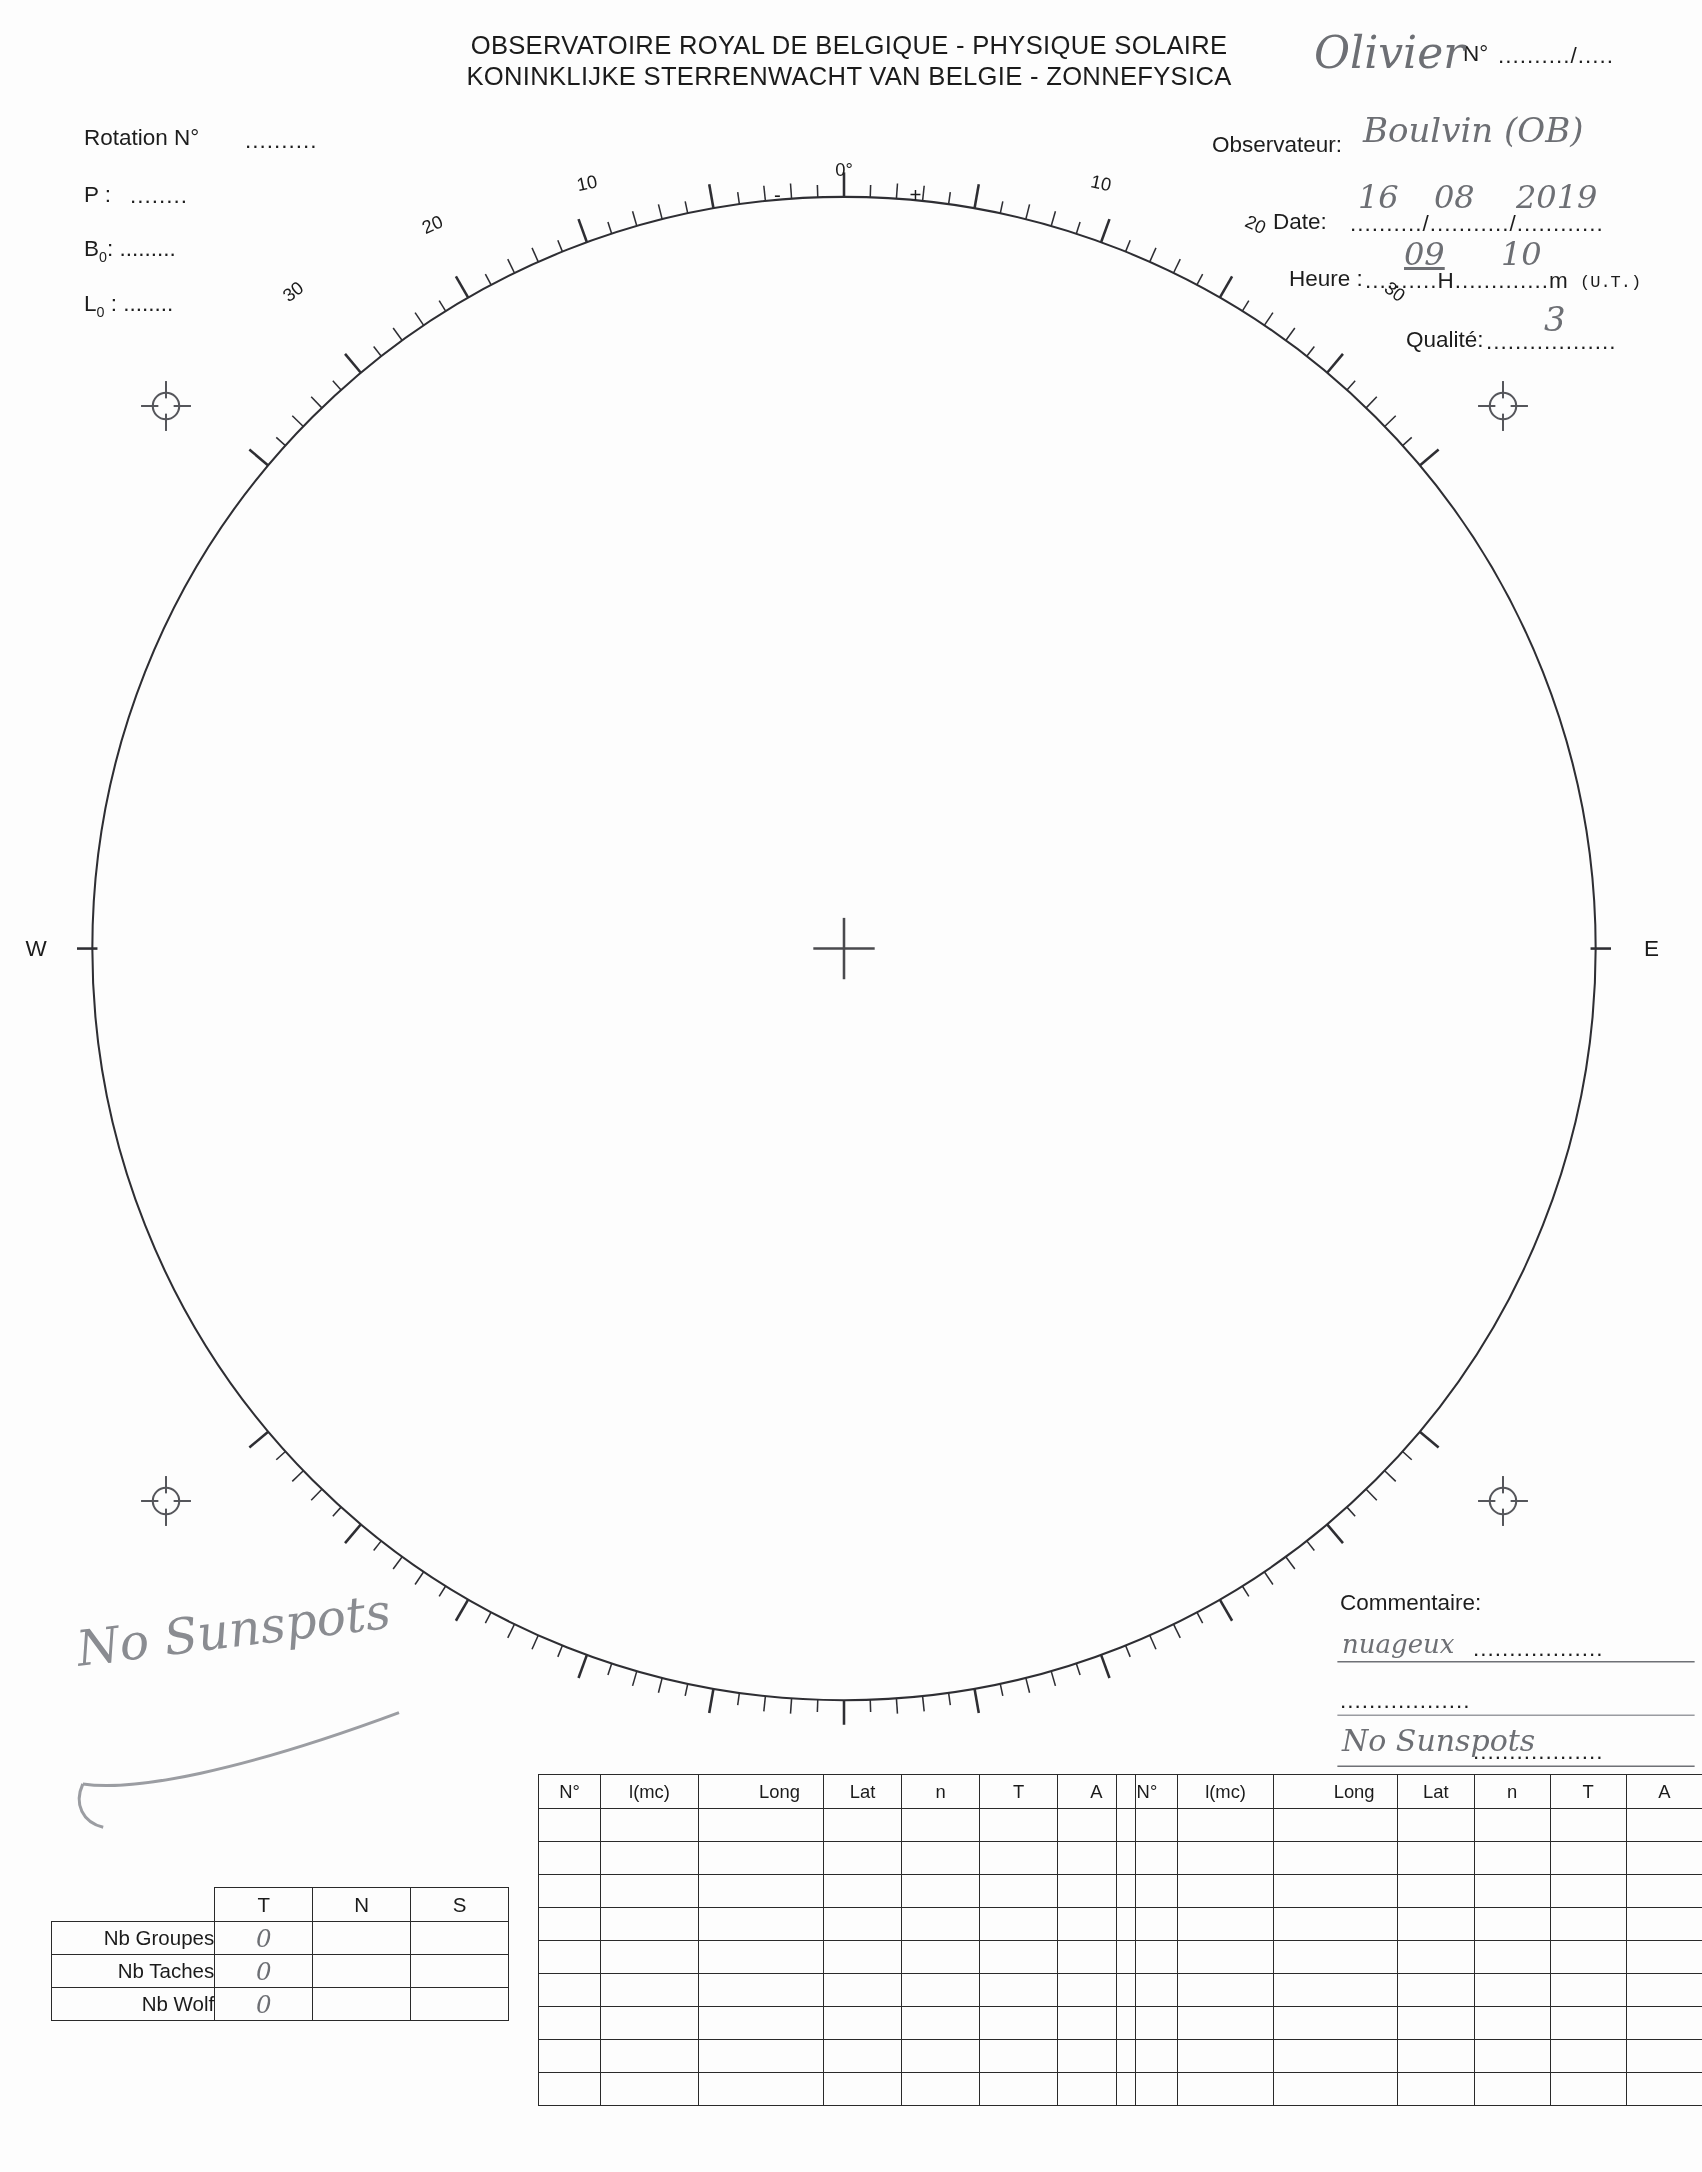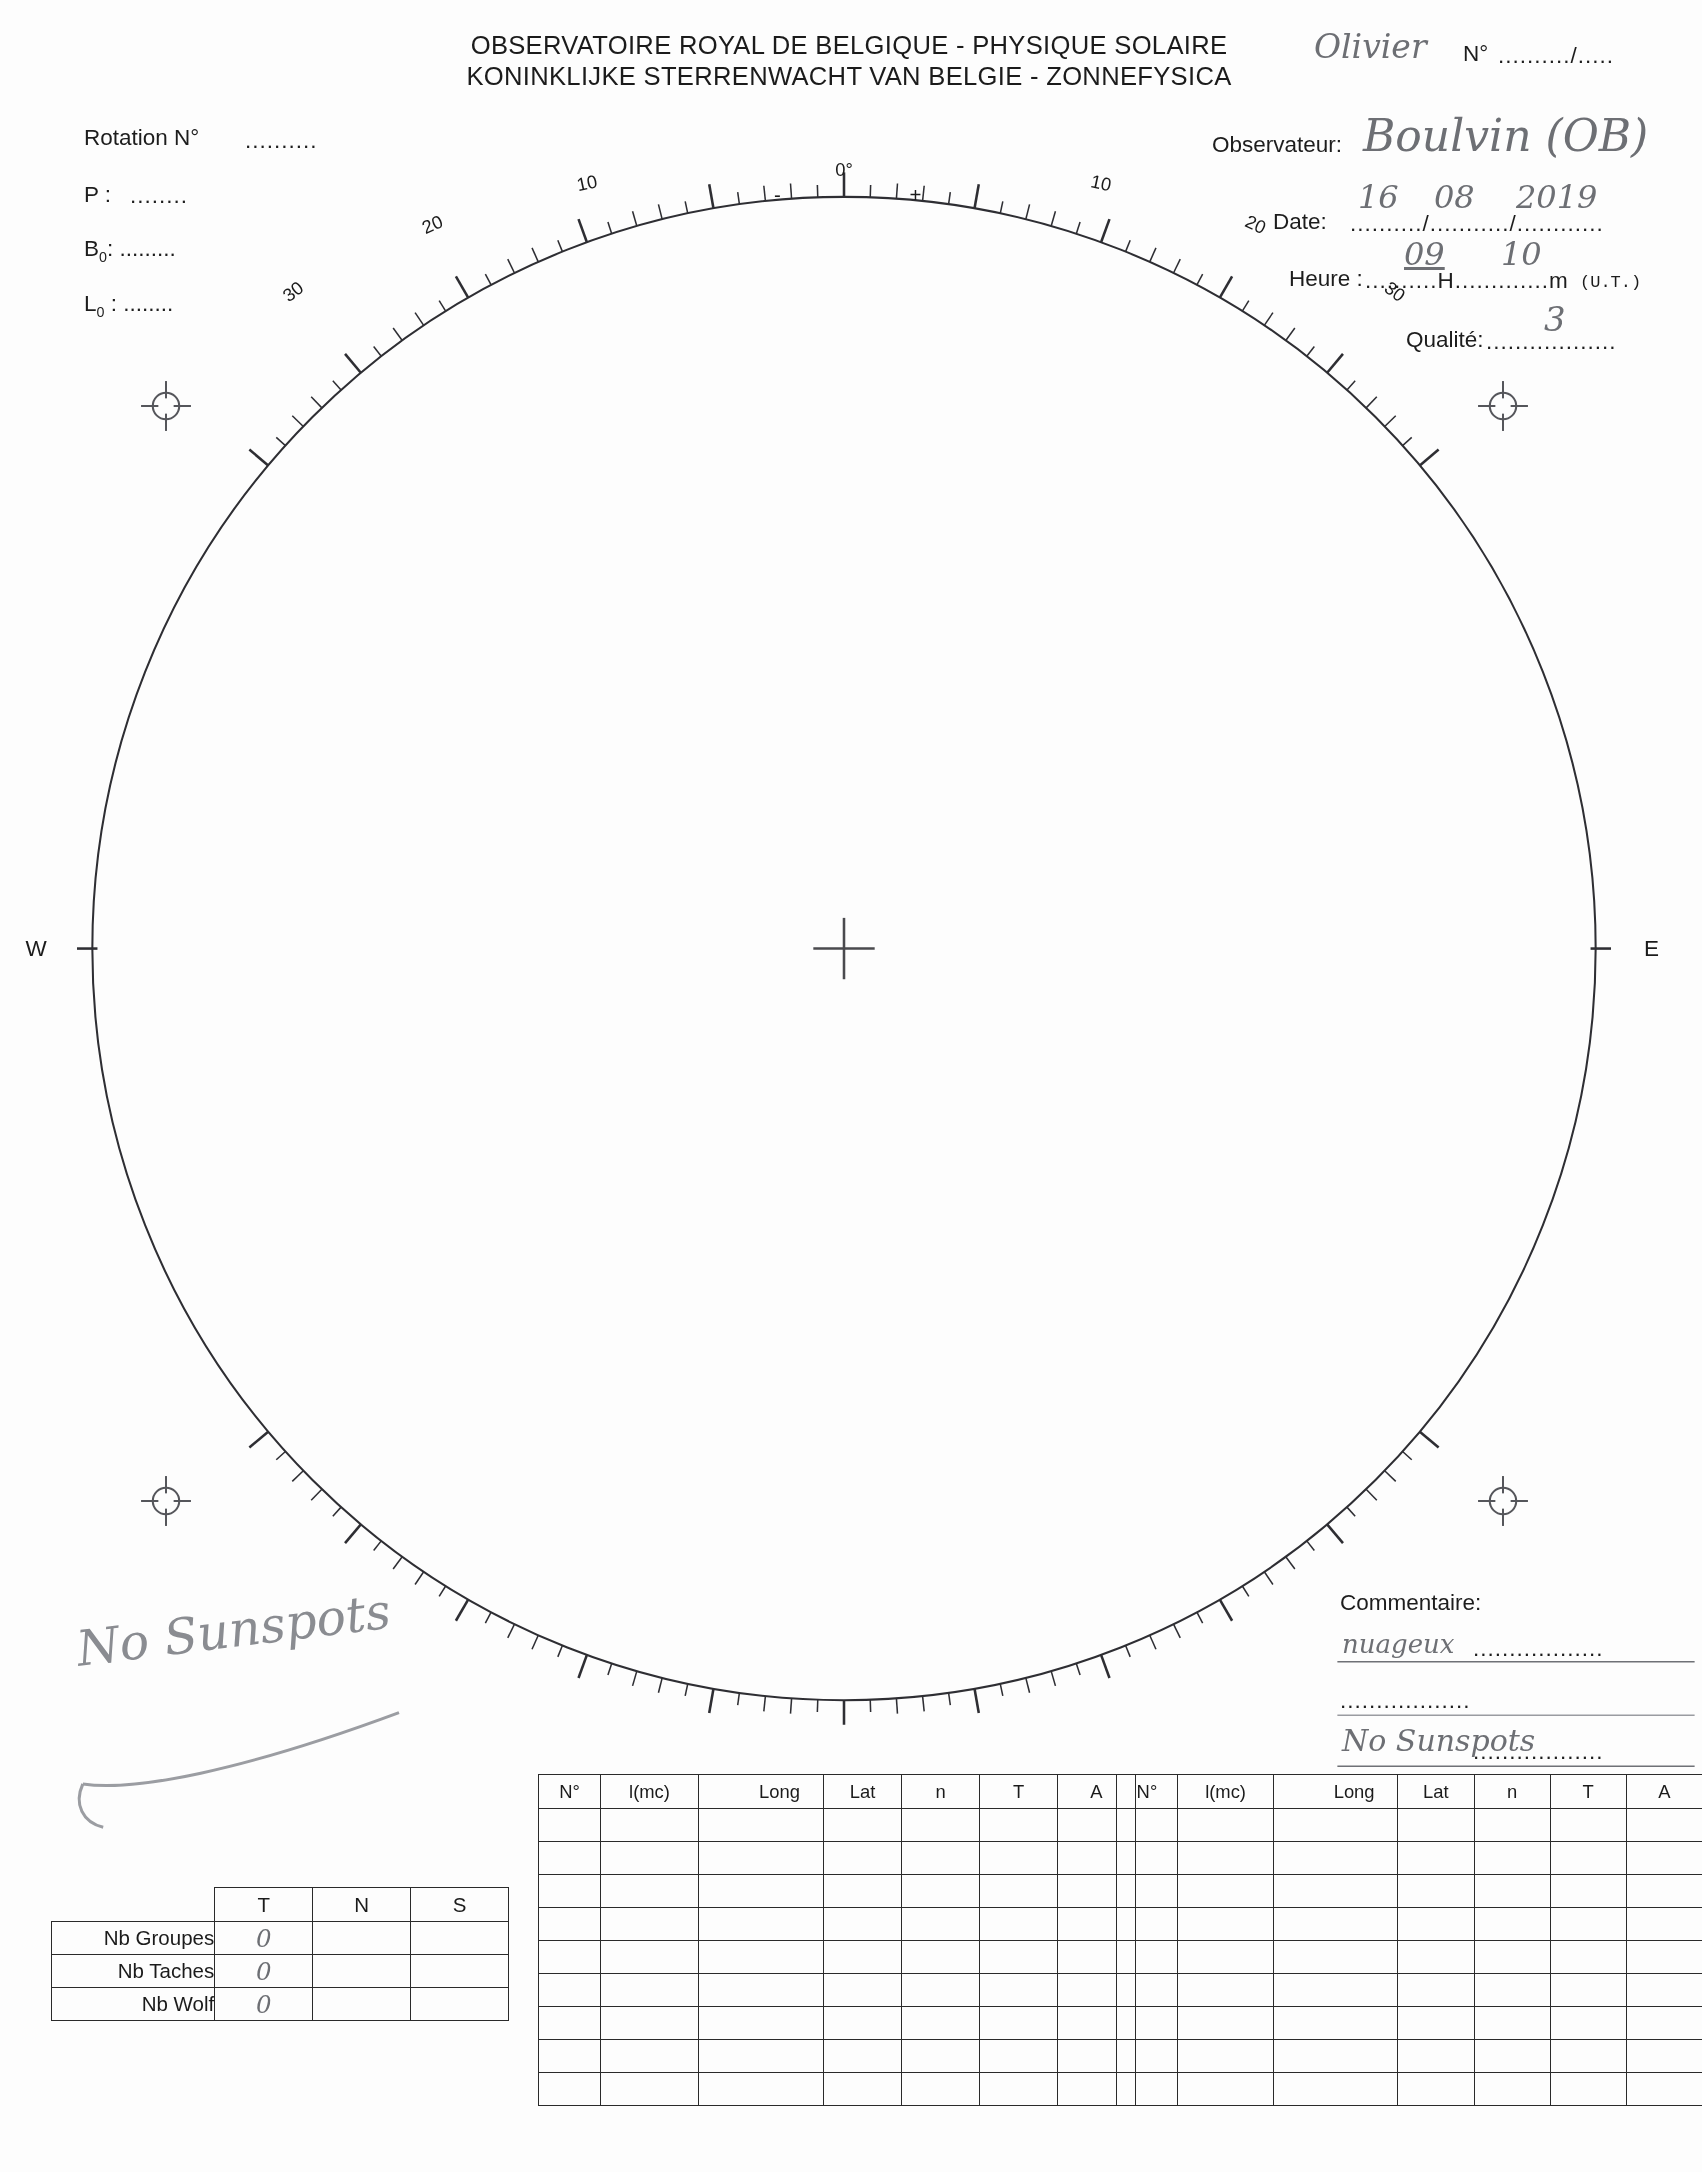--- a/index.html
+++ b/index.html
@@ -132,38 +132,38 @@
 
 <div id="sheet">
 
   <div class="hdr-title">
     <div>OBSERVATOIRE ROYAL DE BELGIQUE - PHYSIQUE SOLAIRE</div>
     <div class="hdr-line2">KONINKLIJKE STERRENWACHT VAN BELGIE - ZONNEFYSICA</div>
   </div>
 
   <span class="lbl" style="top:41px; left:1463px;">N°</span>
   <span class="lbl dots" style="top:43px; left:1498px;">........../.....</span>
-  <span class="hand" style="top:26.6px; left:1314px; font-size:33px;">Olivier</span>
+  <span class="hand" style="top:26.6px; left:1314px; font-size:44px;">Olivier</span>
 
   <span class="lbl" style="top:125px; left:84px;">Rotation N°</span>
   <span class="lbl dots" style="top:128px; left:245px;">..........</span>
 
   <span class="lbl" style="top:182px; left:84px;">P :</span>
   <span class="lbl dots" style="top:183px; left:130px;">........</span>
 
   <span class="lbl" style="top:236px; left:84px;">
     <span>B</span><span class="sub">0</span><span>: .........</span>
   </span>
 
   <span class="lbl" style="top:291px; left:84px;">
     <span>L</span><span class="sub">0</span><span> : ........</span>
   </span>
 
   <span class="lbl" style="top:132px; left:1212px;">Observateur:</span>
-  <span class="hand" style="top:110px; left:1363px; font-size:44px;">Boulvin (OB)</span>
+  <span class="hand" style="top:110px; left:1363px; font-size:34px;">Boulvin (OB)</span>
 
   <span class="lbl" style="top:209px; left:1273px;">Date:</span>
   <span class="lbl dots" style="top:211px; left:1350px;">........../.........../............</span>
   <span class="hand" style="top:178px; left:1358px; font-size:32px;">16</span>
   <span class="hand" style="top:178px; left:1434px; font-size:32px;">08</span>
   <span class="hand" style="top:178px; left:1516px; font-size:32px;">2019</span>
 
   <span class="lbl" style="top:266px; left:1289px;">Heure :</span>
   <span class="lbl dots" style="top:268px; left:1365px;">..........H.............m</span>
   <span class="lbl small" style="top:273px; left:1580px;">(U.T.)</span>

